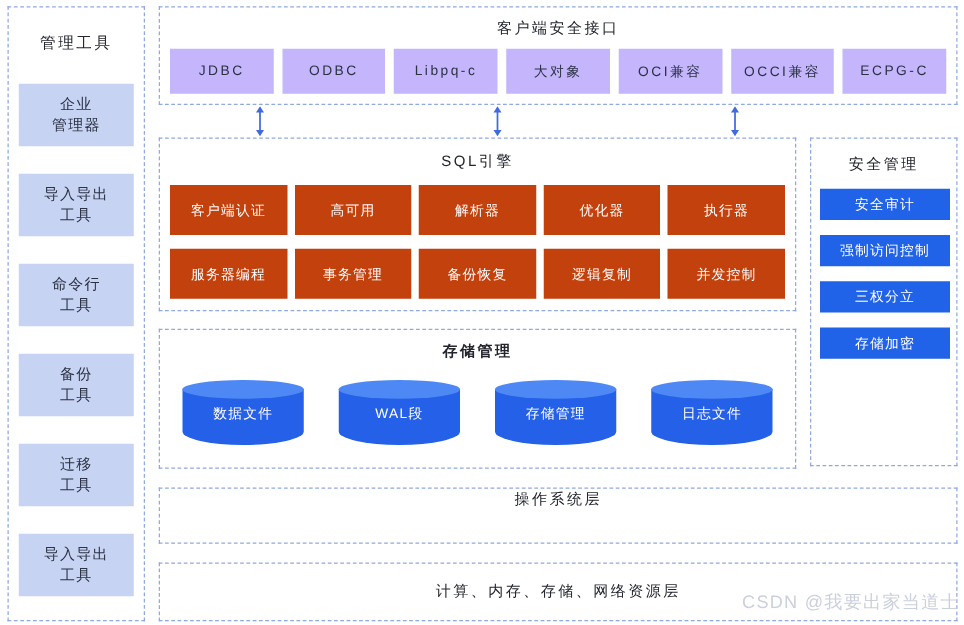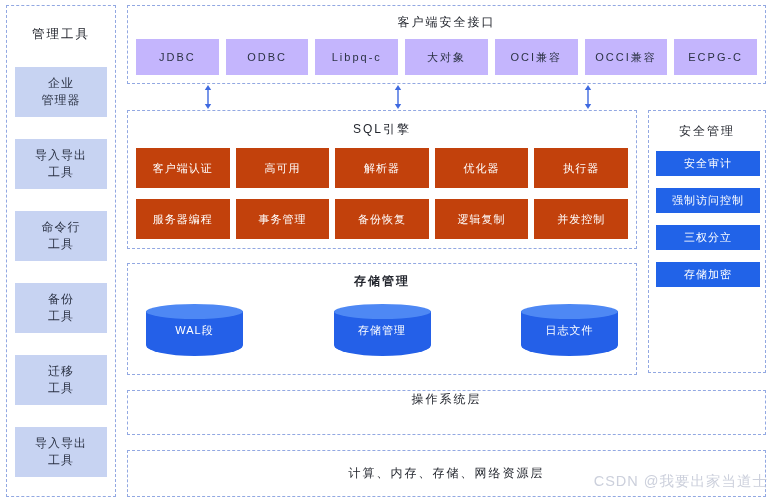--- a/index.html
+++ b/index.html
@@ -164,20 +164,23 @@
     <div class="sec-block">安全审计</div>
     <div class="sec-block">强制访问控制</div>
     <div class="sec-block">三权分立</div>
     <div class="sec-block">存储加密</div>
   </section>
 
   <section class="panel storage">
     <div class="panel-title">存储管理</div>
     <div class="cyl-row">
       <div class="cylinder">
+        <span class="cyl-label">数据文件</span>
+      </div>
+      <div class="cylinder">
         <span class="cyl-label">WAL段</span>
       </div>
       <div class="cylinder">
         <span class="cyl-label">存储管理</span>
       </div>
       <div class="cylinder">
         <span class="cyl-label">日志文件</span>
       </div>
     </div>
   </section>

